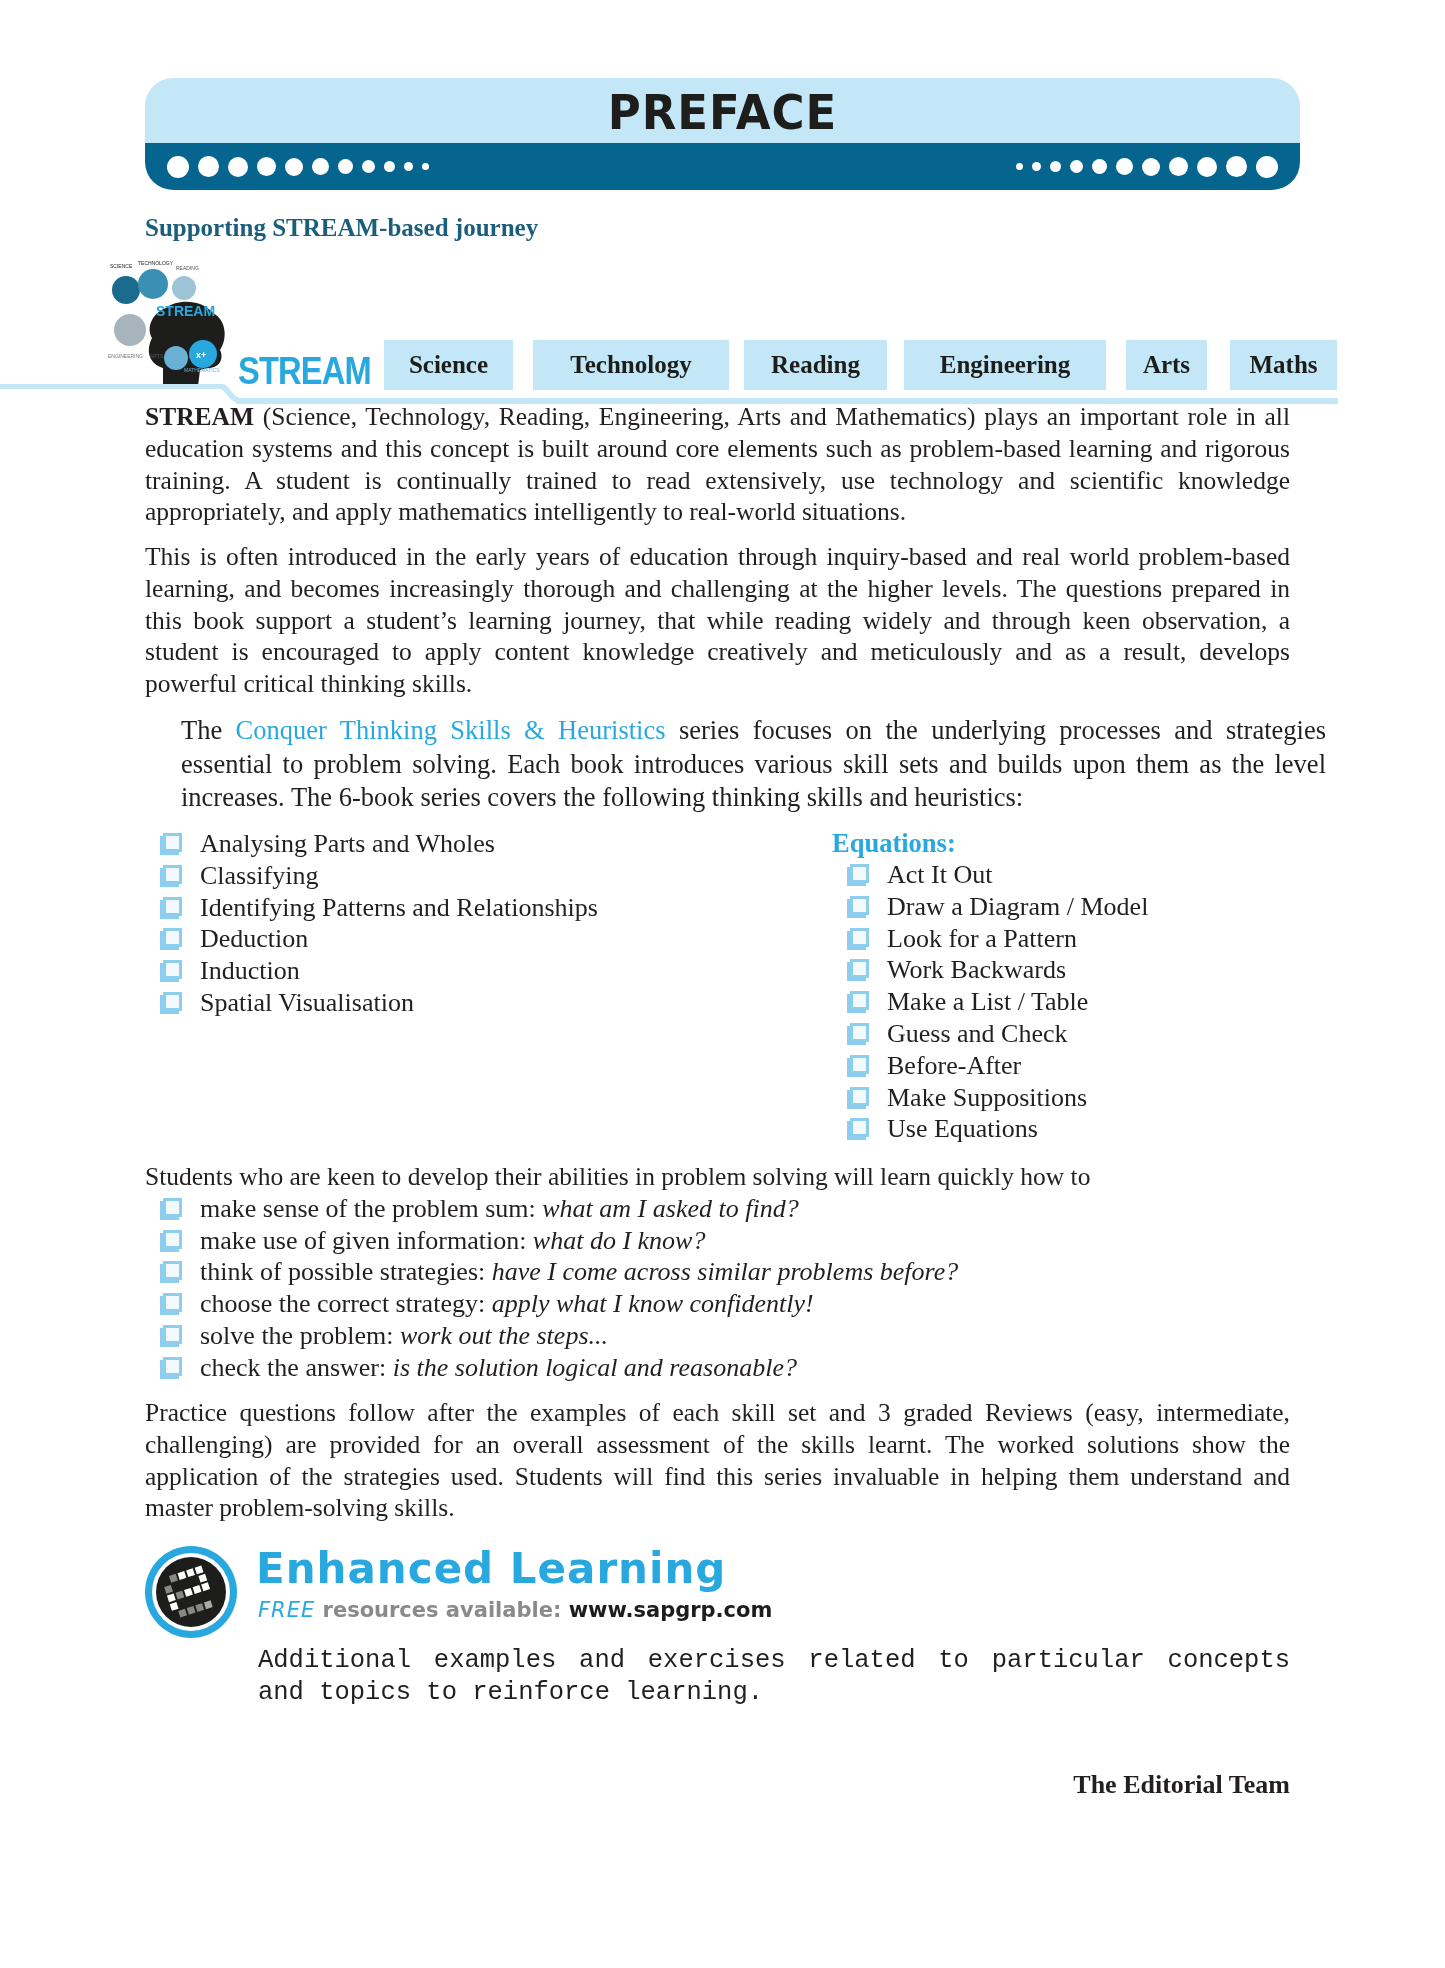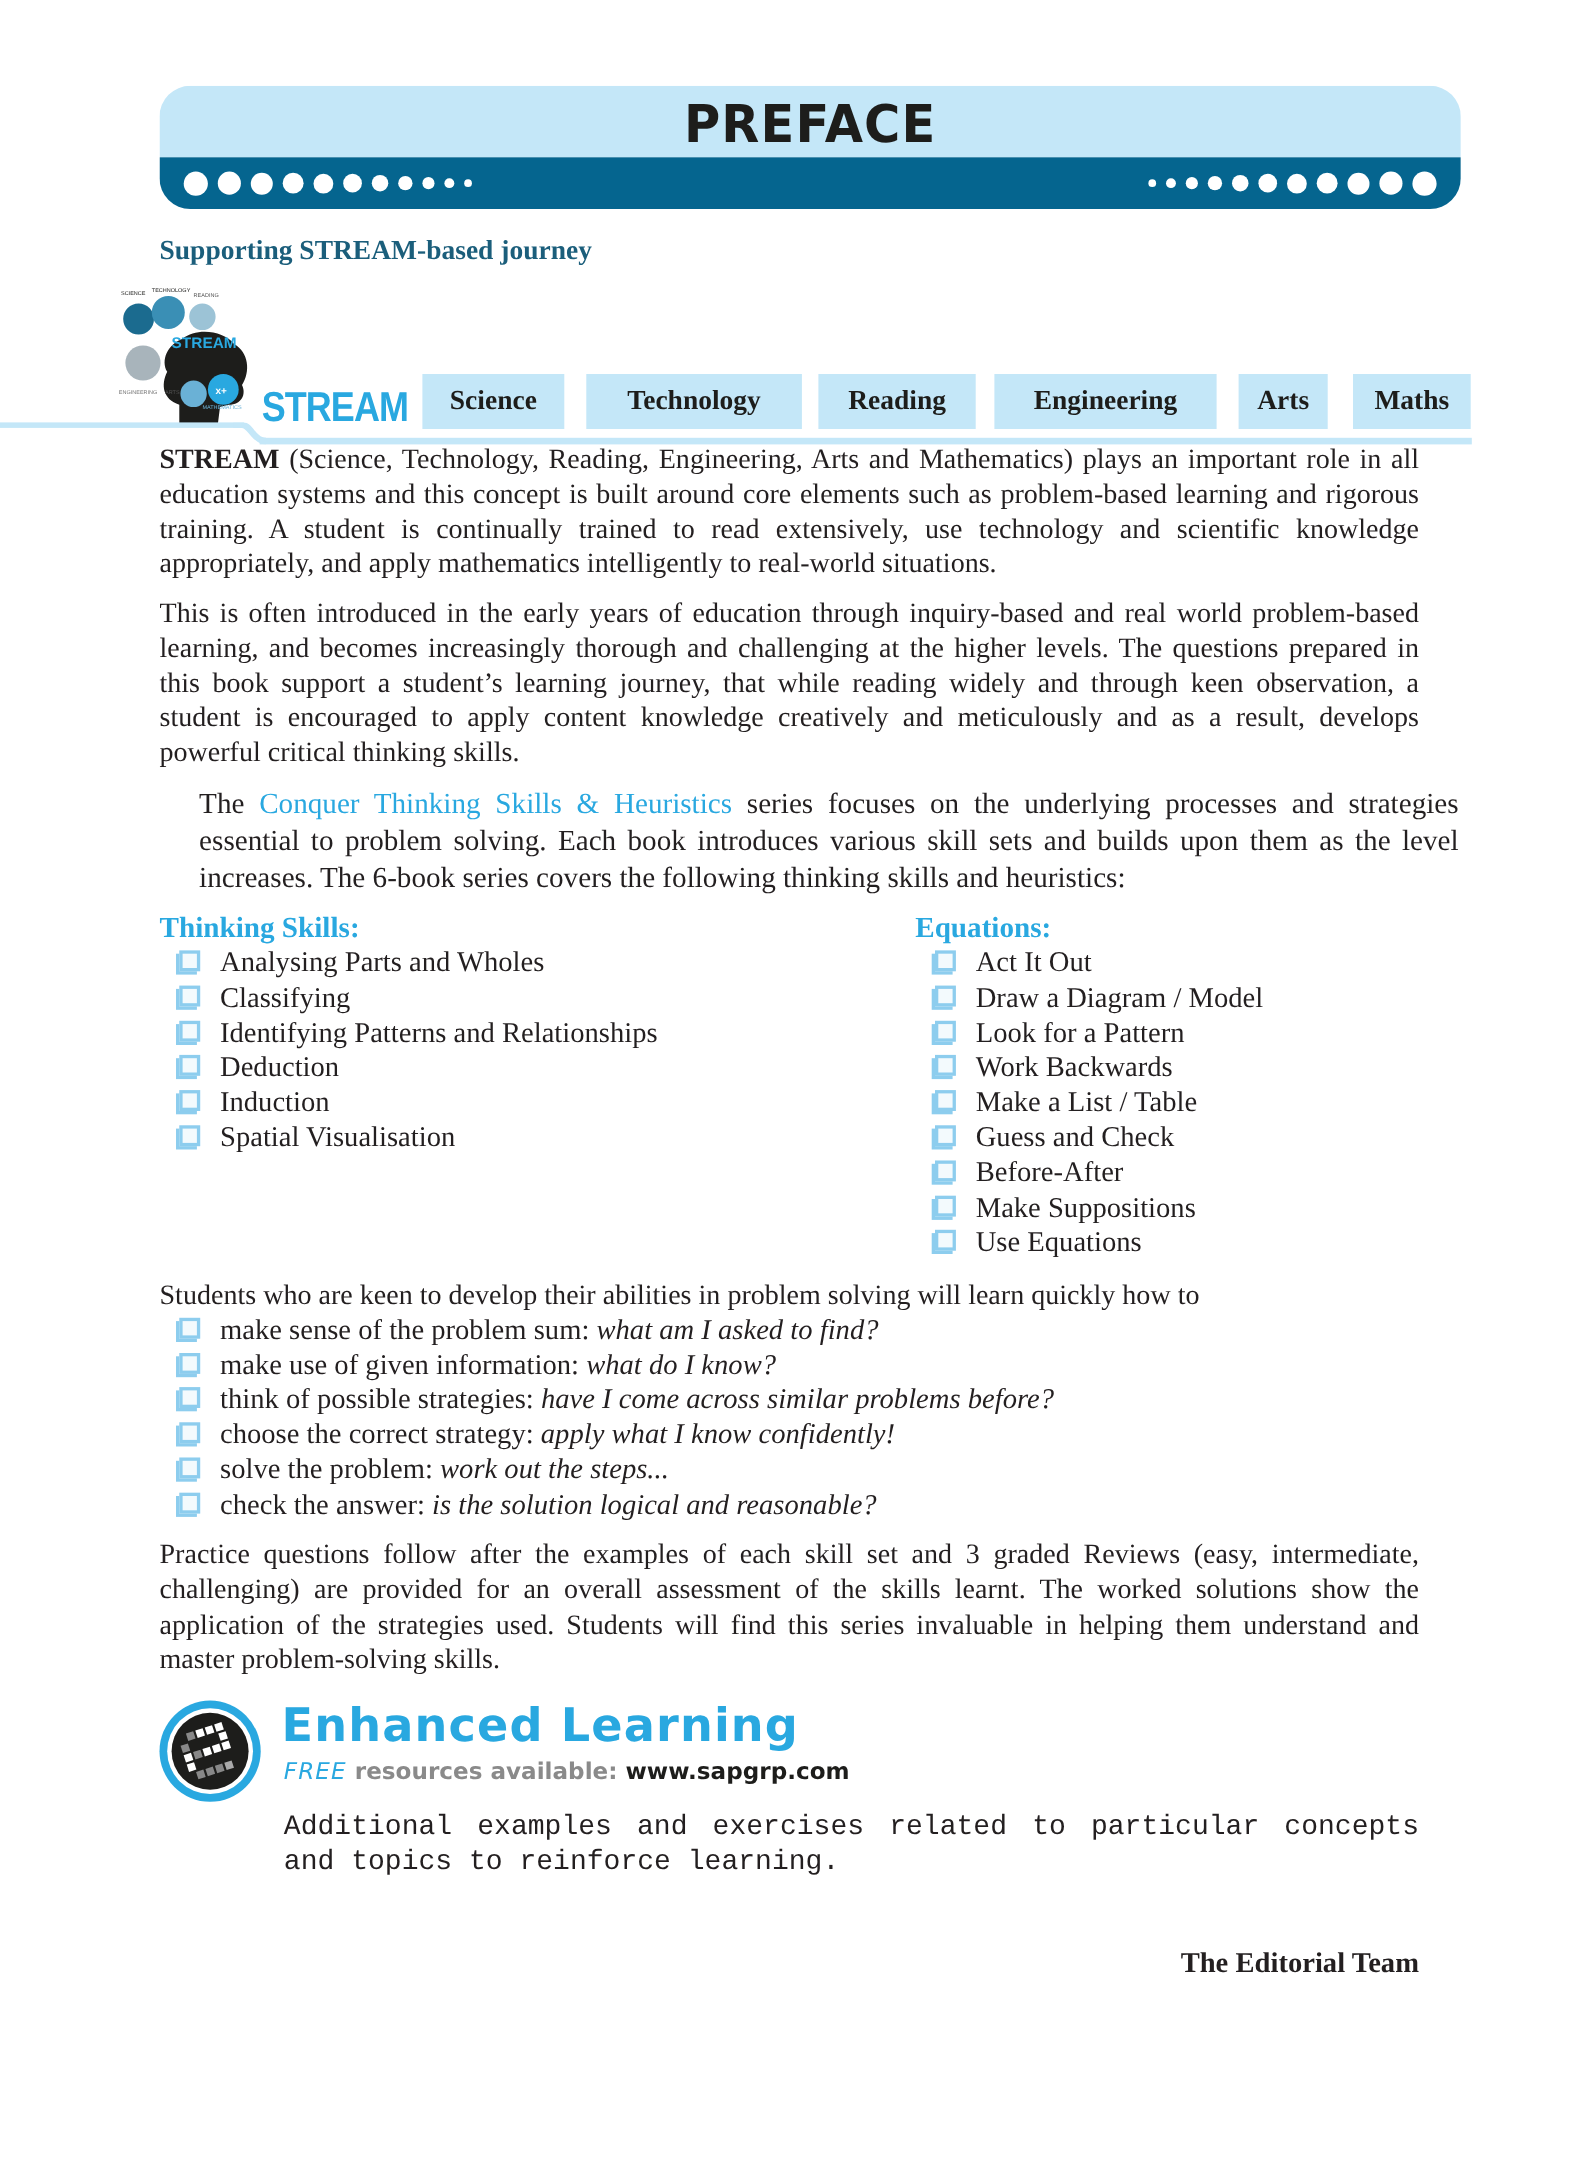--- a/index.html
+++ b/index.html
@@ -1,21 +1,21 @@
 <!DOCTYPE html>
 <html><head>
 <meta charset="utf-8">
 <style>
   html, body { margin: 0; padding: 0; background: #ffffff; }
   body { width: 1445px; height: 1968px; position: relative; overflow: hidden;
          font-family: "Liberation Serif", "DejaVu Serif", serif; color: #231f20; }
   .abs { position: absolute; }
 
   
-  .banner { left: 145px; top: 78px; width: 1155px; height: 112px; border-radius: 28px; overflow: hidden; padding-left: 28px; }
+  .banner { left: 145px; top: 78px; width: 1155px; height: 112px; border-radius: 28px; overflow: hidden; }
   .banner-top { position: absolute; left: 0; top: 0; width: 100%; height: 65px; background: #c4e7f8; }
   .banner-bot { position: absolute; left: 0; top: 65px; width: 100%; height: 47px; background: #05658f; }
   .banner-title { position: absolute; left: 0; top: 8px; width: 100%; text-align: center;
                   font-family: "DejaVu Sans", "Liberation Sans", sans-serif; font-weight: 900; font-size: 45px;
                   letter-spacing: 1px; color: #1d1d1b; transform: scaleY(1.05); }
   .dots { position: absolute; top: 0; height: 47px; display: flex; align-items: center; }
   .dots.left { left: 22px; gap: 9px; }
   .dots.right { right: 22px; gap: 9px; }
   .dot { background: #ffffff; border-radius: 50%; }
 
@@ -130,21 +130,20 @@
 <div class="abs tab" style="left:1126px;width:81px;">Arts</div>
 <div class="abs tab" style="left:1230px;width:107px;">Maths</div>
 
 <div class="abs para" style="top:401px;"><span class="bold">STREAM</span><span> (Science, Technology, Reading, Engineering, Arts and Mathematics) plays an important role in all education systems and this concept is built around core elements such as problem-based learning and rigorous training. A student is continually trained to read extensively, use technology and scientific knowledge appropriately, and apply mathematics intelligently to real-world situations.</span></div>
 
 <div class="abs para" style="top:541px;">This is often introduced in the early years of education through inquiry-based and real world problem-based learning, and becomes increasingly thorough and challenging at the higher levels. The questions prepared in this book support a student’s learning journey, that while reading widely and through keen observation, a student is encouraged to apply content knowledge creatively and meticulously and as a result, develops powerful critical thinking skills.</div>
 
 <div class="abs para p3" style="top:714px;margin-left:36px;"><span>The </span><span class="accent">Conquer Thinking Skills &amp; Heuristics</span><span> series focuses on the underlying processes and strategies essential to problem solving. Each book introduces various skill sets and builds upon them as the level increases. The 6-book series covers the following thinking skills and heuristics:</span></div>
 
 <div class="abs" style="left:145px;top:828px;">
-  <div class="list-head">Thinking Skills:</div>
   <ul class="list" id="ts-list">
       <li><span class="chk"></span><span>Analysing Parts and Wholes</span></li>
       <li><span class="chk"></span><span>Classifying</span></li>
       <li><span class="chk"></span><span>Identifying Patterns and Relationships</span></li>
       <li><span class="chk"></span><span>Deduction</span></li>
       <li><span class="chk"></span><span>Induction</span></li>
       <li><span class="chk"></span><span>Spatial Visualisation</span></li>
     </ul>
 </div>
 

